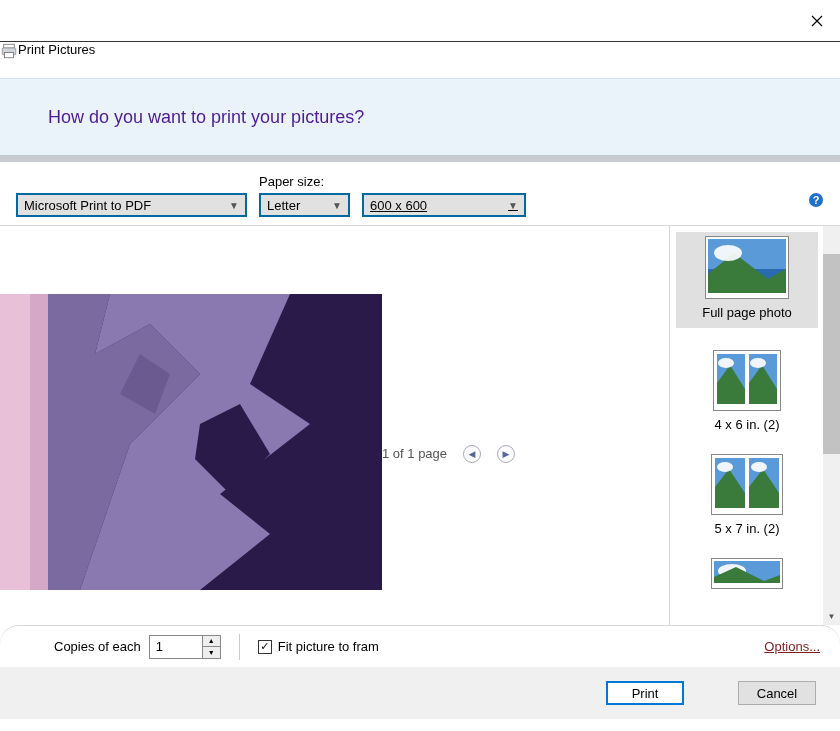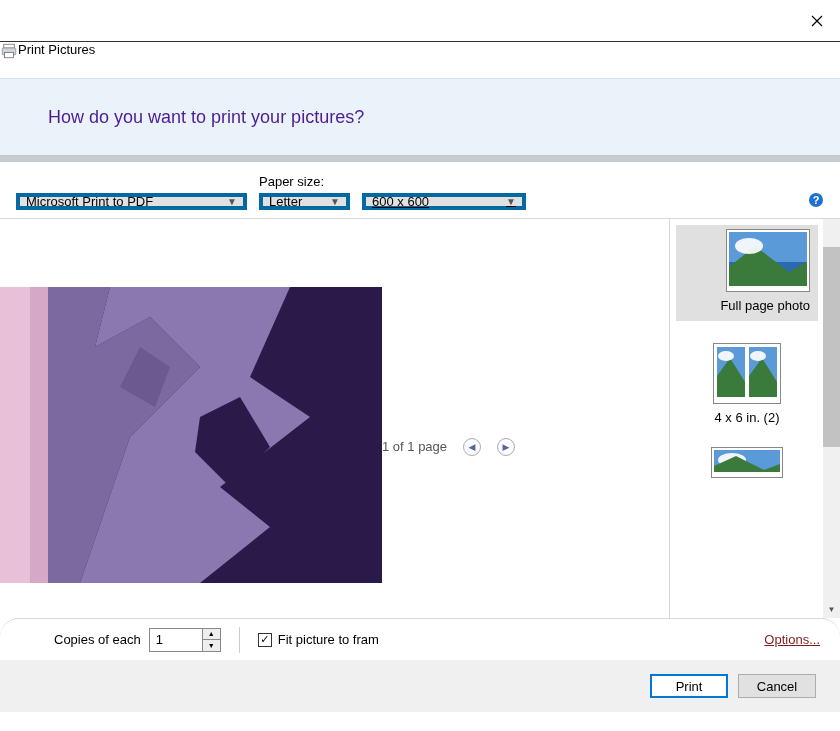--- a/index.html
+++ b/index.html
@@ -10,57 +10,57 @@
 
 .header-row { height: 36px; display: flex; align-items: flex-start; gap: 0; }
 .printer-icon svg { width: 18px; height: 18px; }
 
 .blue-band { background: #eaf2fa; height: 78px; display: flex; align-items: center; padding-left: 48px; font-size: 18px; color: #4c1d95; border-top: 1px solid #d5e2f0; border-bottom: 1px solid #c0c8d0; }
 .gray-strip { height: 6px; background: #c8ccd0; }
 
 .controls-row { display: flex; padding: 12px 16px 8px 16px; gap: 12px; align-items: flex-end; position: relative; }
 .ctrl-group { display: flex; flex-direction: column; gap: 4px; }
 .ctrl-label { font-size: 13px; }
-.ctrl-select { height: 17px; border: 4px solid #0369a1; background: #e1e1e1; display: flex; align-items: center; padding: 0 6px; justify-content: space-between; cursor: pointer; }
+.ctrl-select { height: 24px; border: 2px solid #0369a1; background: #e1e1e1; display: flex; align-items: center; padding: 0 6px; justify-content: space-between; cursor: pointer; }
 .ctrl-select .chev { font-size: 10px; color: #555; }
 .printer-sel { width: 231px; }
 .paper-sel { width: 91px; }
 .quality-sel { width: 164px; text-decoration: underline; }
 .help-icon { position: absolute; right: 16px; top: 30px; width: 16px; height: 16px; cursor: pointer; }
 
 .mid-area { display: flex; height: 400px; border-top: 1px solid #d8d8d8; }
 .preview-pane { flex: 1; display: flex; flex-direction: row; align-items: center; padding-top: 32px; border-right: 1px solid #d8d8d8; text-align: right; }
 .preview-img { width: 382px; height: 296px; }
 .preview-nav { display: flex; align-items: center; gap: 16px; margin-top: 24px; color: #555; }
 .nav-btn { width: 18px; height: 18px; border-radius: 50%; border: 1px solid #aab; background: #fcfcff; display: flex; align-items: center; justify-content: center; font-size: 9px; color: #556699; cursor: pointer; }
 
 .layout-col { width: 170px; position: relative; padding-top: 6px; overflow: hidden; }
 .scroll-track { position: absolute; right: 0; top: 0; bottom: 0; width: 17px; background: #f0f0f0; }
 .scroll-thumb { position: absolute; right: 0; top: 28px; width: 17px; height: 200px; background: #c2c2c2; }
 .scroll-arrow { position: absolute; right: 0; width: 17px; height: 17px; background: #f0f0f0; display: flex; align-items: center; justify-content: center; font-size: 8px; color: #555; cursor: pointer; }
 .layout-item { display: flex; flex-direction: column; align-items: center; gap: 6px; margin-bottom: 22px; cursor: pointer; }
-.layout-item.selected { background: #e0e0e0; padding: 4px 8px 8px 8px; margin-left: 6px; margin-right: 22px; align-items: flex-end; }
+.layout-item.selected { background: #e0e0e0; padding: 4px 8px 8px 8px; margin-left: 6px; margin-right: 22px; }
 .layout-item:not(.selected) { margin-left: 6px; margin-right: 22px; }
 .thumb { border: 1px solid #888; background: #fff; padding: 2px; }
 .thumb-inner { position: relative; }
 
 .bottom-row { height: 42px; border-top: 1px solid #d8d8d8; display: flex; align-items: center; padding: 0 20px; gap: 8px; border-radius: 19px; }
 .copies-lbl { margin-left: 34px; }
 .spinner { display: flex; align-items: stretch; border: 1px solid #888; height: 24px; width: 72px; }
 .spinner input { border: none; width: 52px; padding: 0 6px; font-size: 13px; outline: none; }
 .spinner-arrows { width: 18px; border-left: 1px solid #888; display: flex; flex-direction: column; }
 .spinner-arrows div { flex: 1; display: flex; align-items: center; justify-content: center; font-size: 7px; background: #eee; cursor: pointer; }
 .spinner-arrows div:first-child { border-bottom: 1px solid #888; }
 .vdiv { width: 1px; height: 26px; background: #ccc; margin: 0 10px; }
 .checkbox { display: flex; align-items: center; gap: 6px; cursor: pointer; }
 .checkbox .box { width: 14px; height: 14px; border: 1px solid #333; display: flex; align-items: center; justify-content: center; font-size: 11px; }
 .options-link { margin-left: auto; color: #7f1d1d; text-decoration: underline; cursor: pointer; }
 
 .btn-row { height: 52px; background: #f0f0f0; display: flex; align-items: center; justify-content: flex-end; padding-right: 24px; gap: 10px; }
-.btn { width: 78px; height: 24px; display: flex; align-items: center; justify-content: center; cursor: pointer; border: 1px solid #adadad; background: #e1e1e1; }
+.btn { width: 78px; height: 24px; display: flex; align-items: center; justify-content: center; cursor: pointer; border: 1px solid #adadad; background: #e1e1e1; margin-left: 44px; }
 .btn.primary { border: 2px solid #0078d7; background: #fff; }
 </style>
 </head>
 <body>
 
 <div class="titlebar">
   <div class="close-btn">
     <svg width="12" height="12" viewBox="0 0 12 12">
         <path d="M1 1 L11 11 M11 1 L1 11" stroke="#000" stroke-width="1.2"></path>
       </svg>
@@ -150,20 +150,31 @@
             <rect x="1" y="1" width="28" height="50" fill="#5a9ad8"></rect>
             <polygon points="1,30 14,12 29,36 29,51 1,51" fill="#3a7a3a"></polygon>
             <ellipse cx="10" cy="10" rx="8" ry="5" fill="#fff" opacity=".9"></ellipse>
             <rect x="33" y="1" width="28" height="50" fill="#5a9ad8"></rect>
             <polygon points="33,30 46,12 61,36 61,51 33,51" fill="#3a7a3a"></polygon>
             <ellipse cx="42" cy="10" rx="8" ry="5" fill="#fff" opacity=".9"></ellipse>
           </svg></div>
       <span>4 x 6 in. (2)</span>
     </div>
 
+    <div class="layout-item">
+      <div class="thumb"><svg class="thumb-inner" width="66" height="52" viewBox="0 0 66 52">
+            <rect x="1" y="1" width="30" height="50" fill="#5a9ad8"></rect>
+            <polygon points="1,30 15,12 31,36 31,51 1,51" fill="#3a7a3a"></polygon>
+            <ellipse cx="11" cy="10" rx="8" ry="5" fill="#fff" opacity=".9"></ellipse>
+            <rect x="35" y="1" width="30" height="50" fill="#5a9ad8"></rect>
+            <polygon points="35,30 49,12 65,36 65,51 35,51" fill="#3a7a3a"></polygon>
+            <ellipse cx="45" cy="10" rx="8" ry="5" fill="#fff" opacity=".9"></ellipse>
+          </svg></div>
+      <span>5 x 7 in. (2)</span>
+    </div>
 
     <div class="layout-item">
       <div class="thumb"><svg class="thumb-inner" width="66" height="22" viewBox="0 0 66 22">
             <rect width="66" height="22" fill="#5a9ad8"></rect>
             <ellipse cx="18" cy="10" rx="14" ry="7" fill="#fff" opacity=".9"></ellipse>
             <polygon points="0,16 22,6 50,20 66,14 66,22 0,22" fill="#3a7a3a"></polygon>
           </svg></div>
     </div>
   </div>
 </div>

